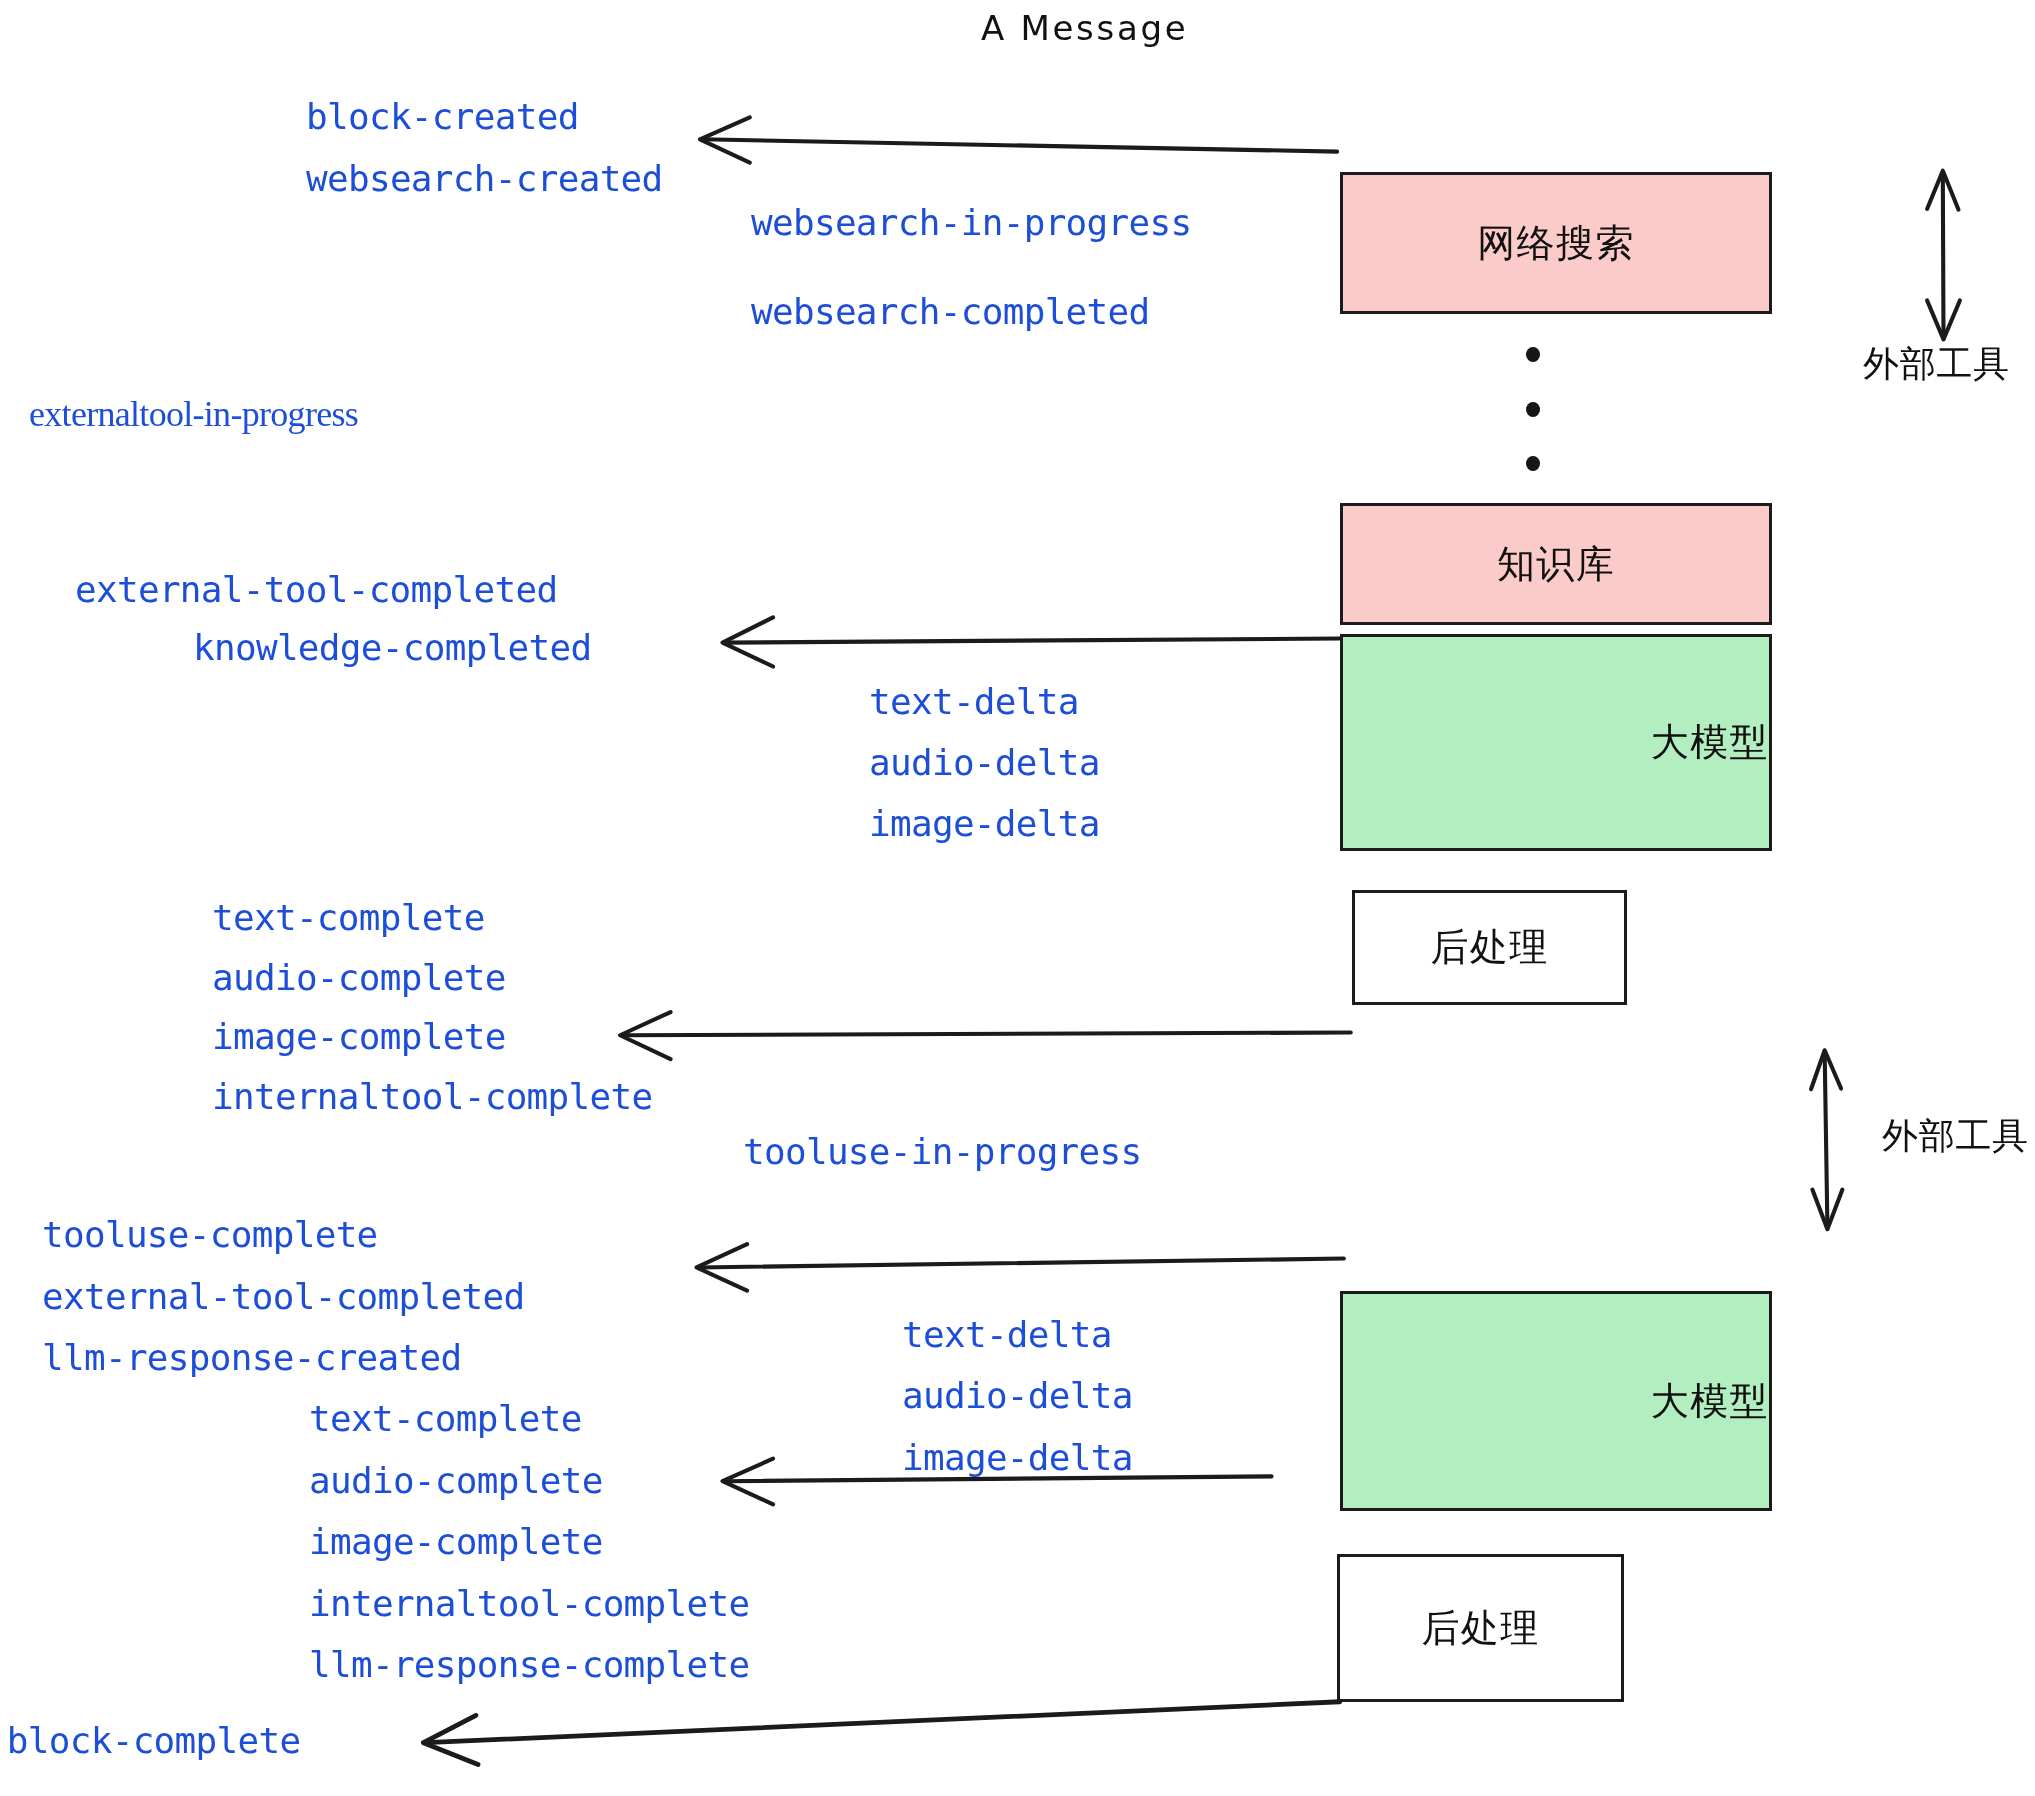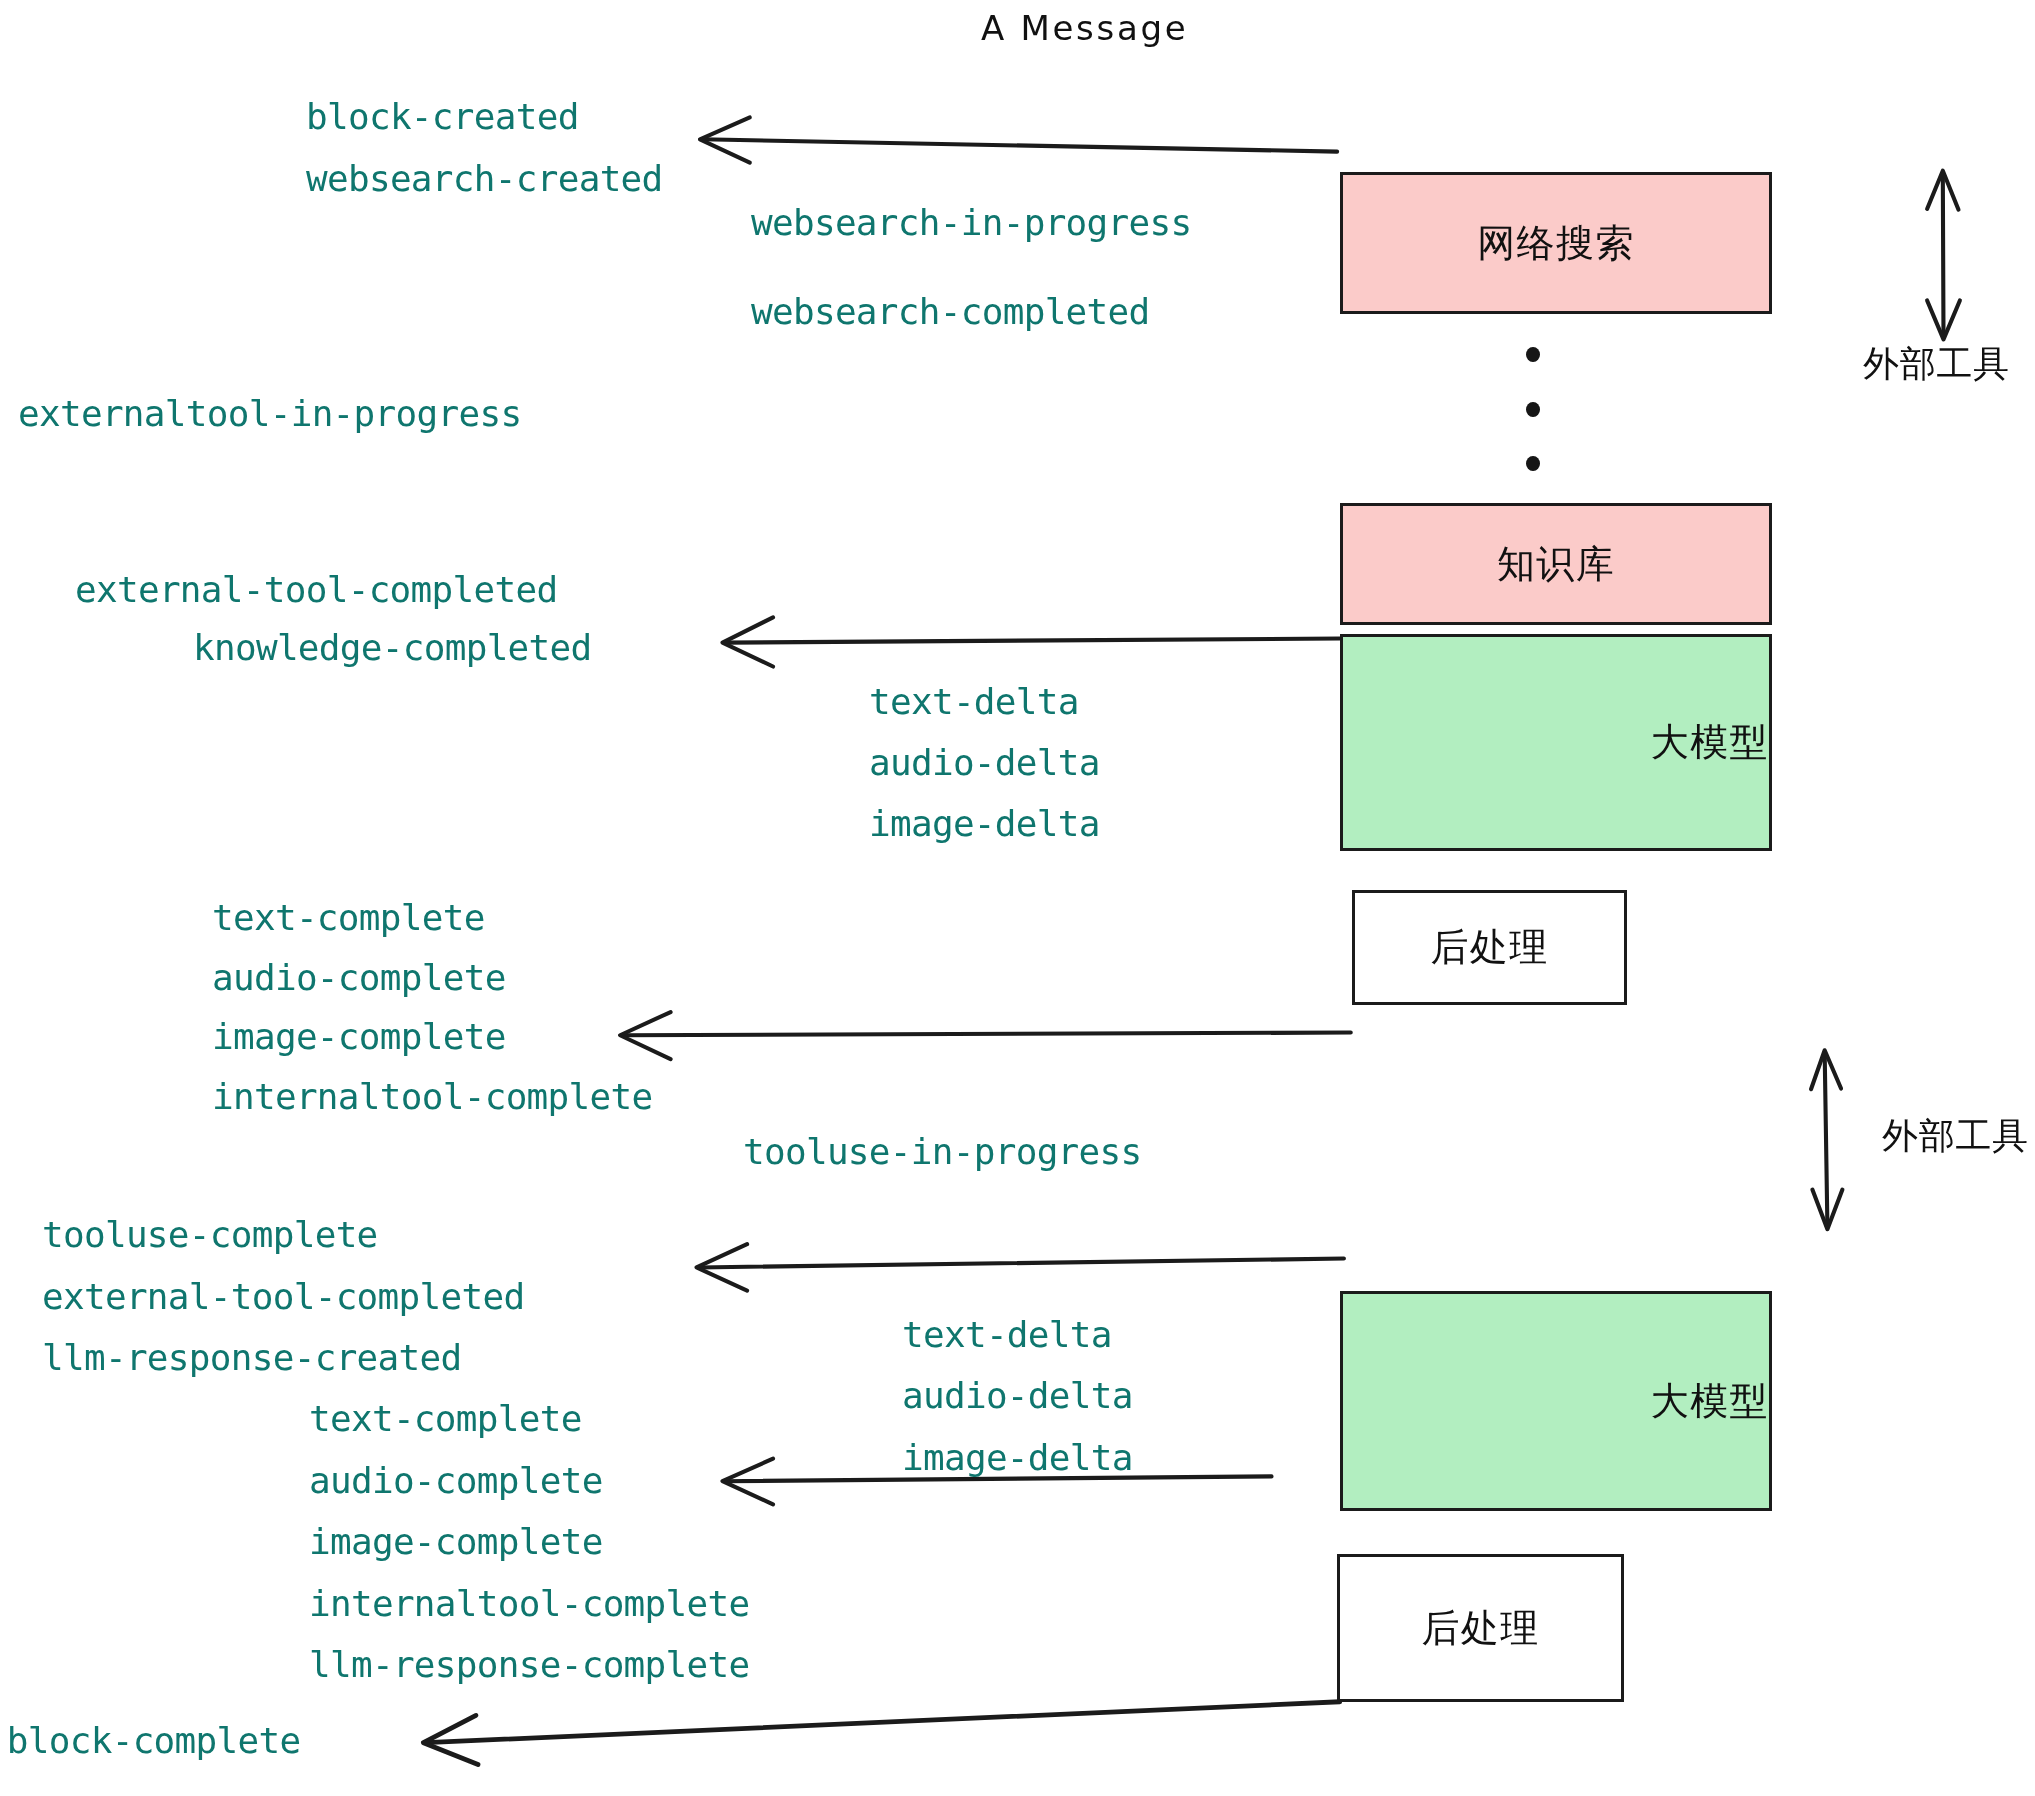--- a/index.html
+++ b/index.html
@@ -21,21 +21,21 @@
     font-size:34px;
     letter-spacing:2.7px;
     color:#111111;
     white-space:nowrap;
   }
   .evt{
     position:absolute;
     font-family:"DejaVu Sans Mono", monospace;
     font-size:36px;
     letter-spacing:-0.7px;
-    color:#0f766e;
+    color:#1d4ed8;
     white-space:nowrap;
     line-height:1;
   }   
   .cjk-side{
     position:absolute;
     font-family:"DejaVu Sans", sans-serif;
     font-size:36px;
     color:#111111;
     white-space:nowrap;
     letter-spacing:0.7px;
@@ -175,21 +175,21 @@
   <div class="cjk-side" style="left:1847px; top:1112px;">外部工具</div>
 
   <div class="evt" style="left:306px; top:99px;">block-created</div>
 
   <div class="evt" style="left:306px; top:161px;">websearch-created</div>
 
   <div class="evt" style="left:751px; top:205px;">websearch-in-progress</div>
 
   <div class="evt" style="left:751px; top:294px;">websearch-completed</div>
 
-  <div class="evt" style="left:18px; top:396px;">externaltool-in-progress</div>
+  <div class="evt" style="left:29px; top:396px;font-family:Liberation Serif, serif;">externaltool-in-progress</div>
 
 
   <div class="evt" style="left:75px; top:572px;">external-tool-completed</div>
 
   <div class="evt" style="left:193px; top:630px;">knowledge-completed</div>
 
   <div class="evt" style="left:869px; top:684px;">text-delta</div>
 
   <div class="evt" style="left:869px; top:745px;">audio-delta</div>
 

